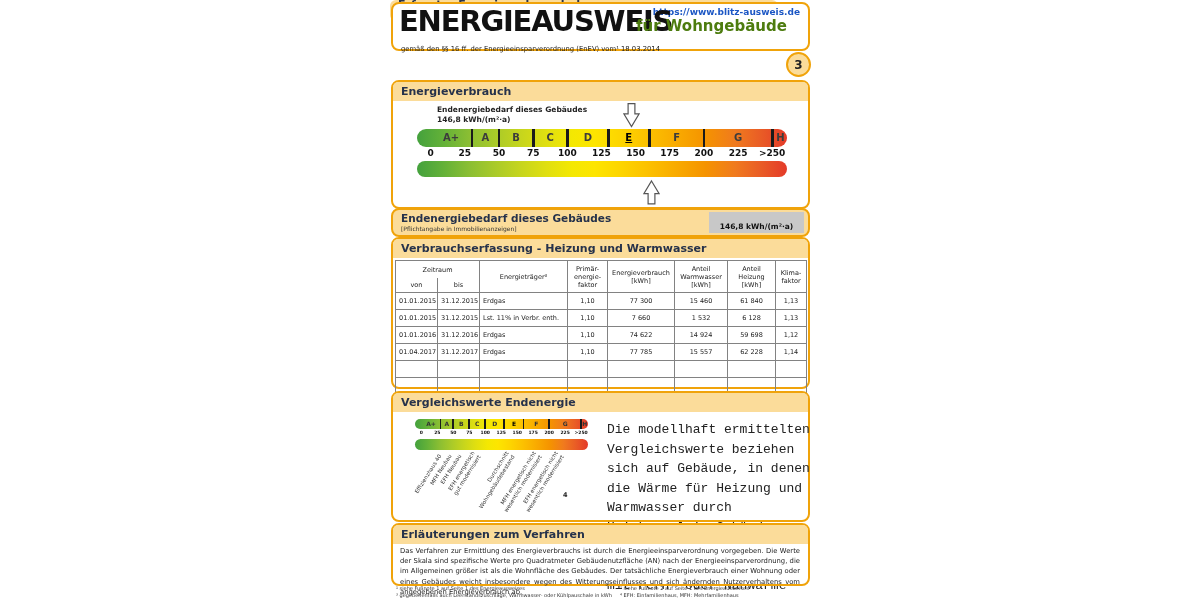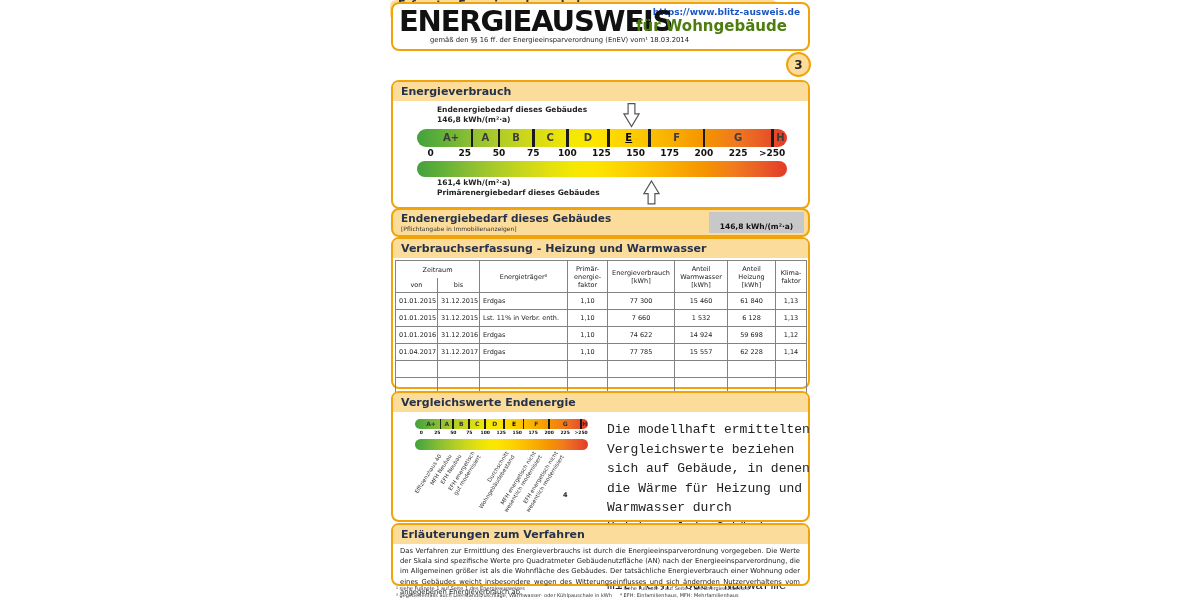--- a/index.html
+++ b/index.html
@@ -9,21 +9,21 @@
   .box{position:absolute;left:1px;width:415px;background:#fff;border:2px solid #F0A30A;border-radius:8px;}
   .hdr{height:19px;background:#FBDC9A;border-radius:5px 5px 0 0;line-height:19px;
        font-size:11px;font-weight:bold;color:#26324b;padding-left:8px;}
   .pre{white-space:pre-line;}
 
   
   #headbox{top:2px;height:45px;}
   .url{position:absolute;top:3px;right:8px;font-size:9px;font-weight:bold;color:#1B56C4;text-decoration:none;}
   .bigtitle{position:absolute;left:6px;top:0px;font-size:29px;font-weight:bold;letter-spacing:-1.2px;color:#111;}
   .subtitle{position:absolute;left:243px;top:13px;font-size:15px;font-weight:bold;color:#4d7c0f;}
-  .lawnote{position:absolute;left:8px;top:32px;font-size:6.8px;color:#222;margin-left:29px;}
+  .lawnote{position:absolute;left:8px;top:41px;font-size:6.8px;color:#222;}
 
   
   #secstrip{top:53px;height:21px;left:1px;width:388px;background:#FBDC9A;border-radius:6px;
             display:flex;align-items:center;}
   #secstrip .t{font-size:11px;font-weight:bold;color:#26324b;margin-left:8px;}
   #secstrip .rl{font-size:7px;font-weight:bold;color:#222;margin-left:auto;}
   #secstrip .rv{font-size:7px;color:#222;margin:0 10px 0 5px;}
   #badge{position:absolute;left:396px;top:52px;width:21px;height:21px;border:2px solid #F0A30A;
          border-radius:50%;background:#FBDC9A;display:flex;align-items:center;justify-content:center;
          font-size:12px;font-weight:bold;color:#222;}
@@ -157,24 +157,20 @@
             <span class="tick" style="left: 59.08%;">150</span>
             <span class="tick" style="left: 68.31%;">175</span>
             <span class="tick" style="left: 77.54%;">200</span>
             <span class="tick" style="left: 86.77%;">225</span>
             <span class="tick" style="left: 96%;">&gt;250</span>
           </div>
         <div class="grad" id="bar2"></div>
         <svg class="arrow" id="arrowUp" viewBox="0 0 20 30" style="left: calc(63.2889% - 8.5px);">
           <path d="M10 2 L19 17 L14 17 L14 29 L6 29 L6 17 L1 17 Z" fill="#fff" stroke="#555" stroke-width="1.4"></path>
         </svg>
-      </div>
-      <div class="evlab" id="evlabBottom">
-        <span>161,4 kWh/(m²·a)</span><br>
-        <span>Primärenergiebedarf dieses Gebäudes</span>
       </div>
     </div>
 
     <div class="box" id="endbox">
       <div class="t">Endenergiebedarf dieses Gebäudes</div>
       <div class="s">[Pflichtangabe in Immobilienanzeigen]</div>
       <div class="val">146,8 kWh/(m²·a)</div>
     </div>
 
     <div class="box" id="tabbox">

